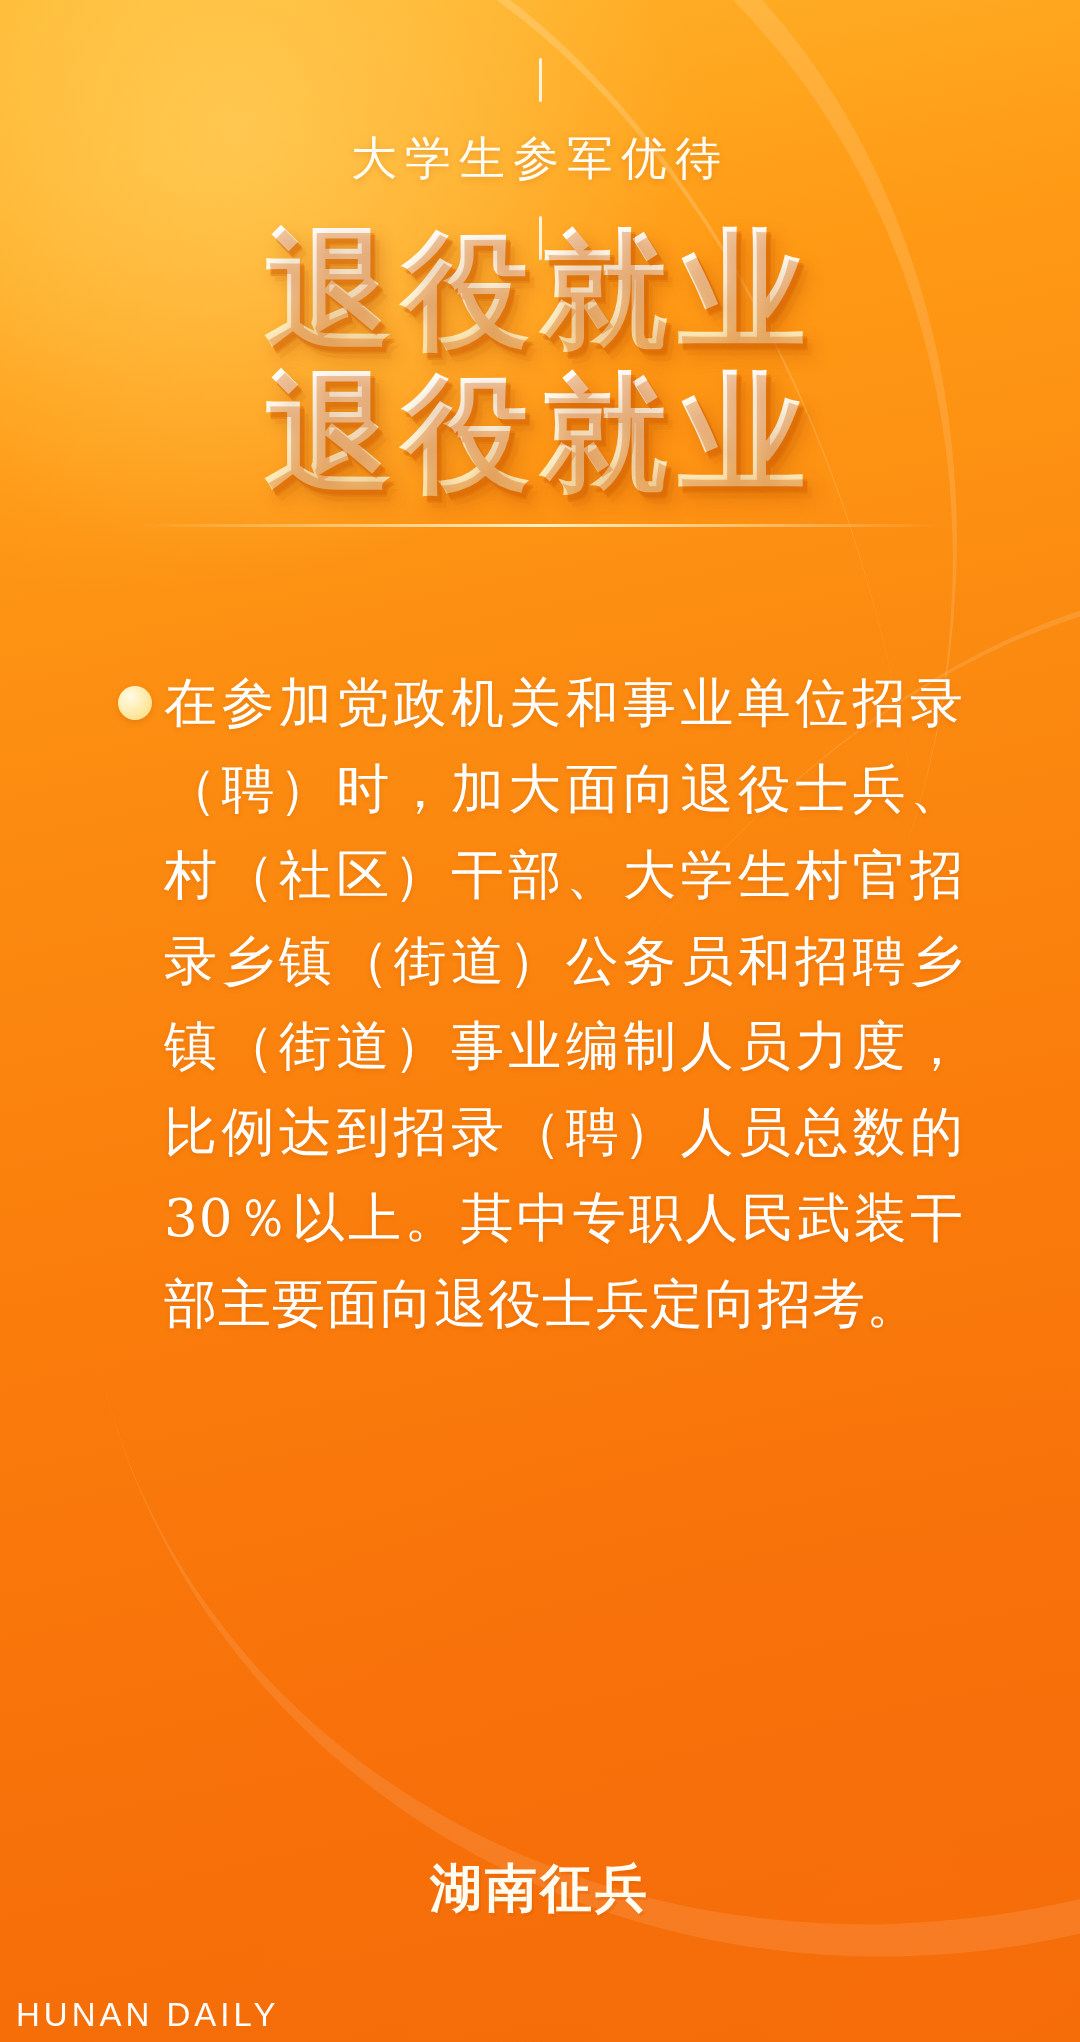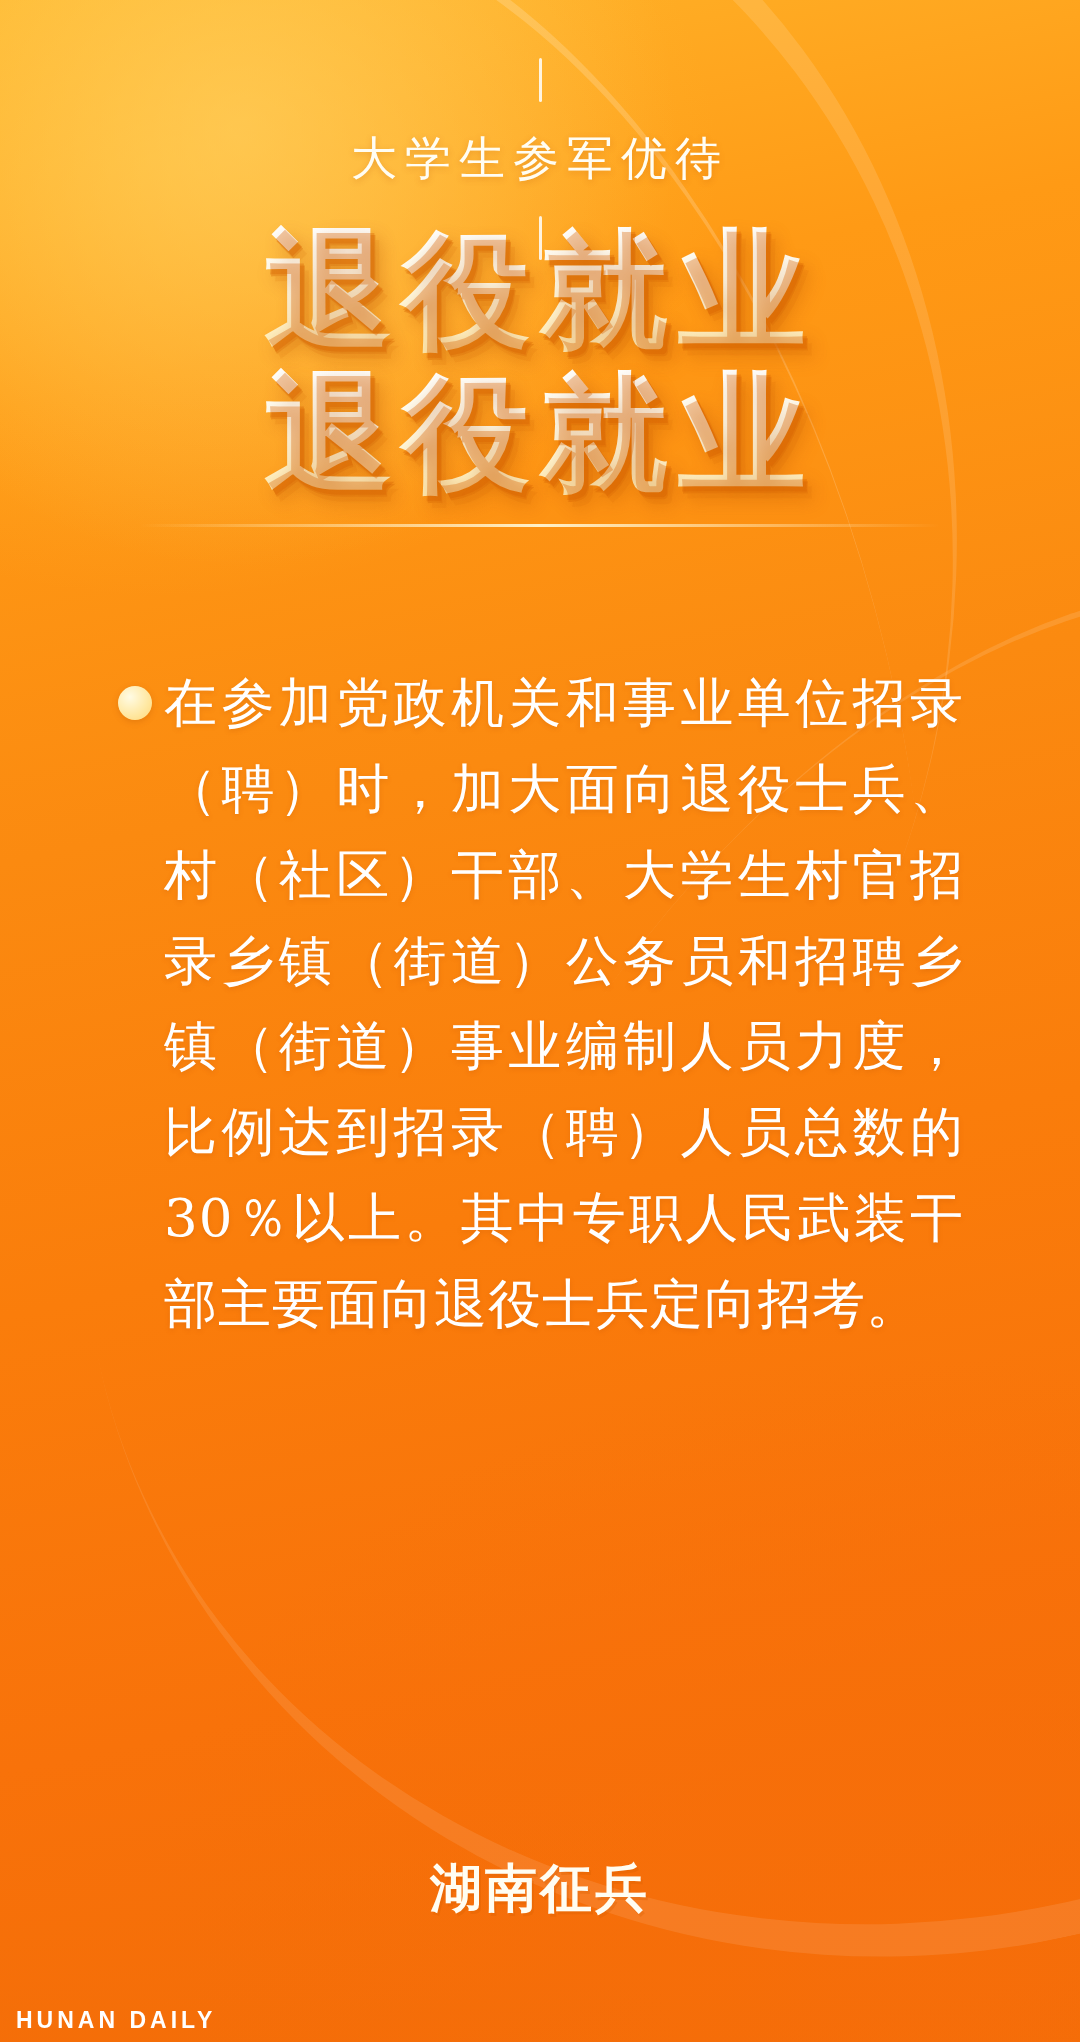--- a/index.html
+++ b/index.html
@@ -178,24 +178,24 @@
     font-style: italic;
     font-size: 74px;
     line-height: 1.0;
     color: #b81717;
     letter-spacing: -2px;
     text-shadow: 1px 1px 0 rgba(0,0,0,0.10);
   }
   .logo .sub {
     margin-top: 16px;
     font-family: "Liberation Sans", sans-serif;
-    font-size: 23px;
+    font-size: 33px;
     letter-spacing: 4px;
     color: #ffffff;
-    font-weight: 700;
+    font-weight: 400;
   }
 </style>
 </head>
 <body>
 
 <div class="poster">
 
   <div class="glow-tl"></div>
   <div class="swirl s1"></div>
   <div class="swirl s2"></div>

